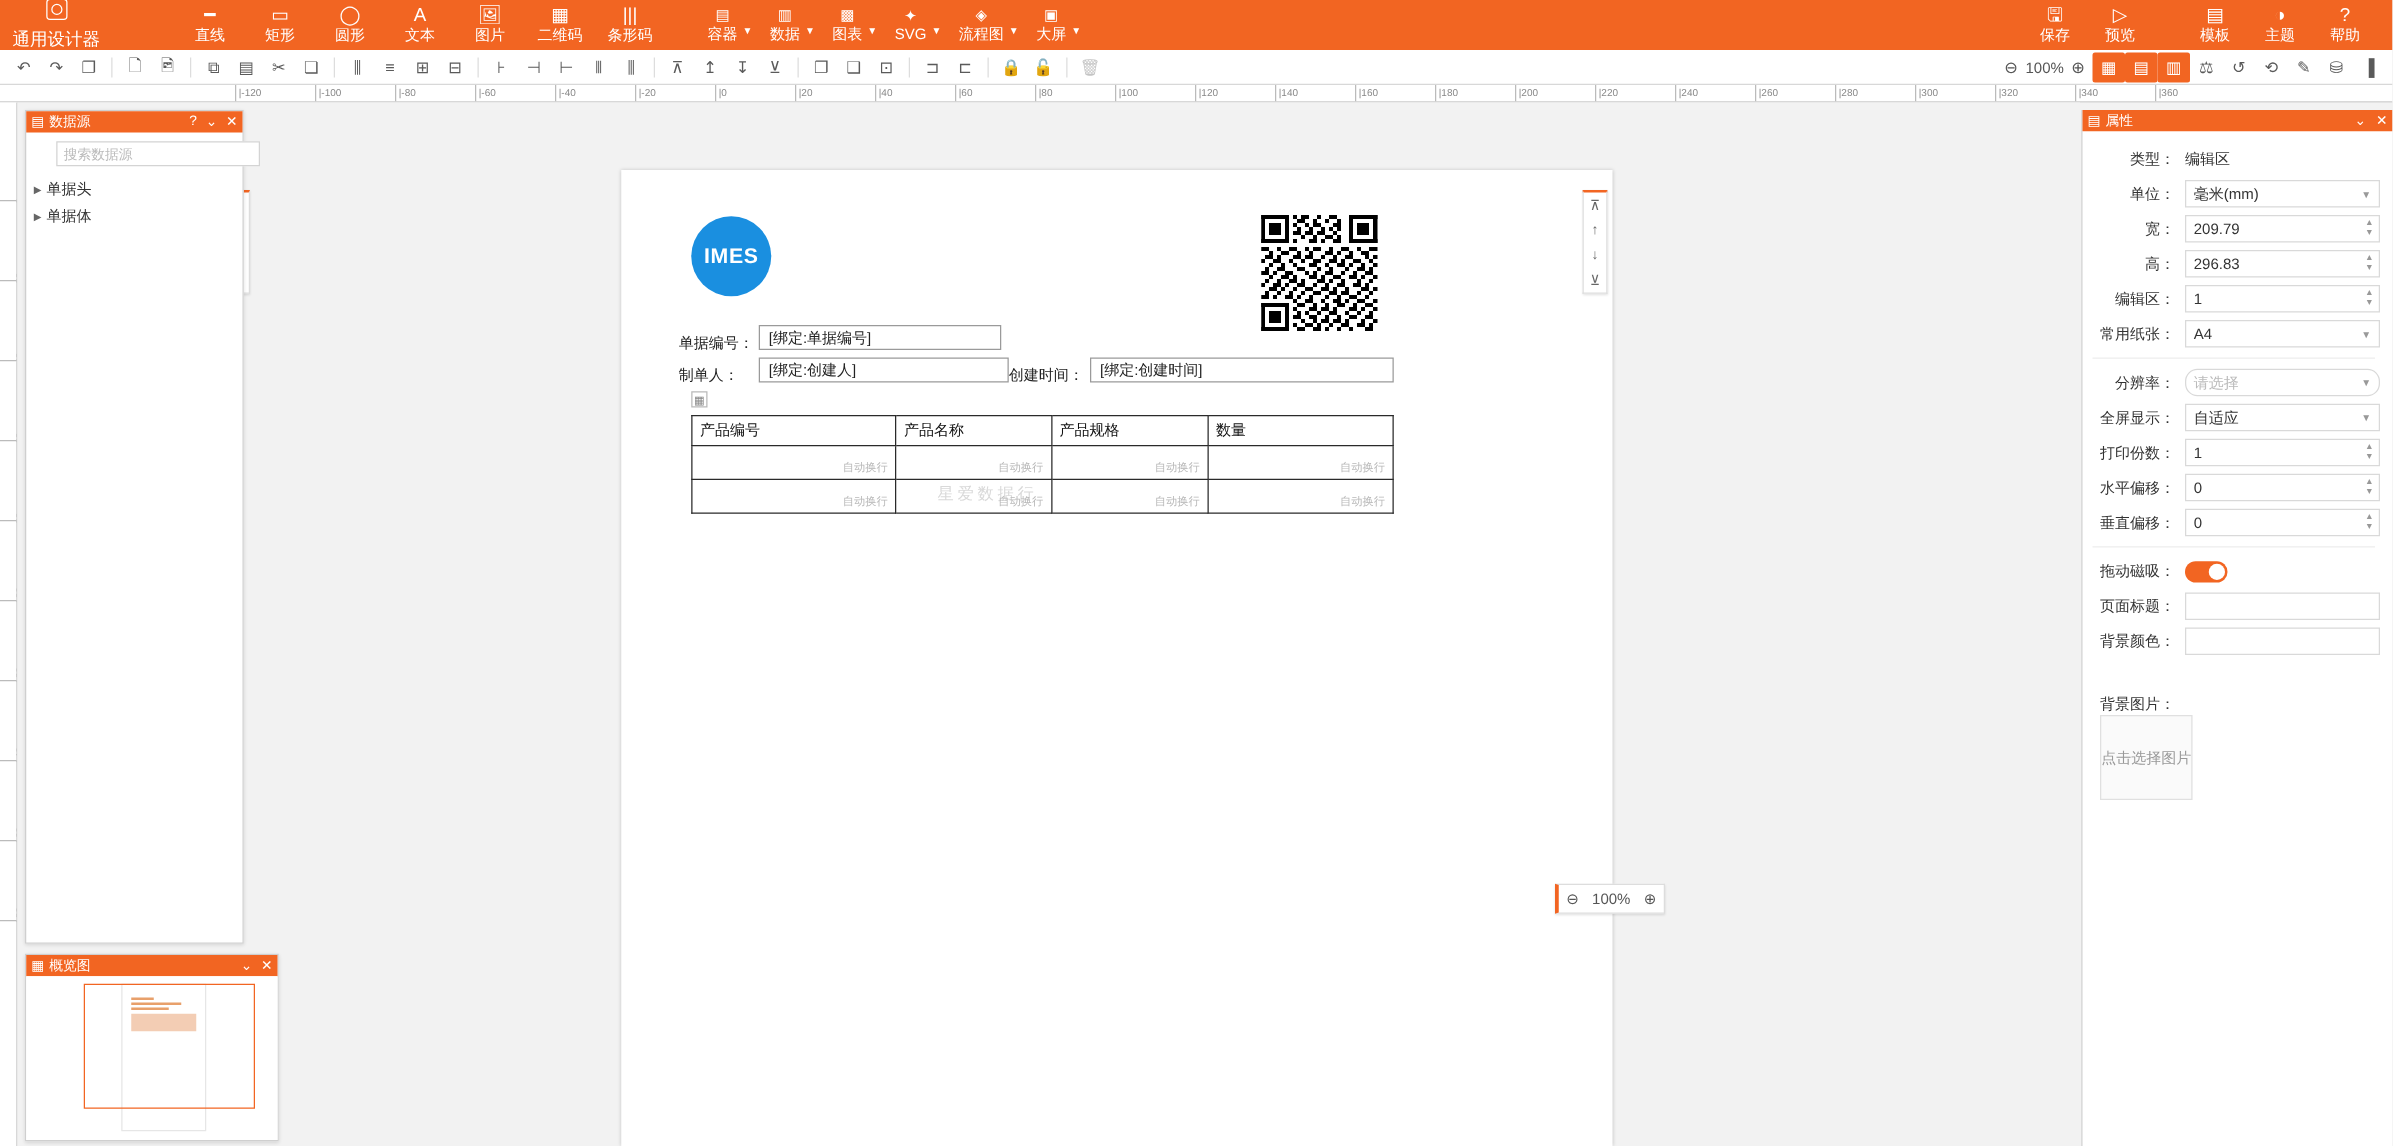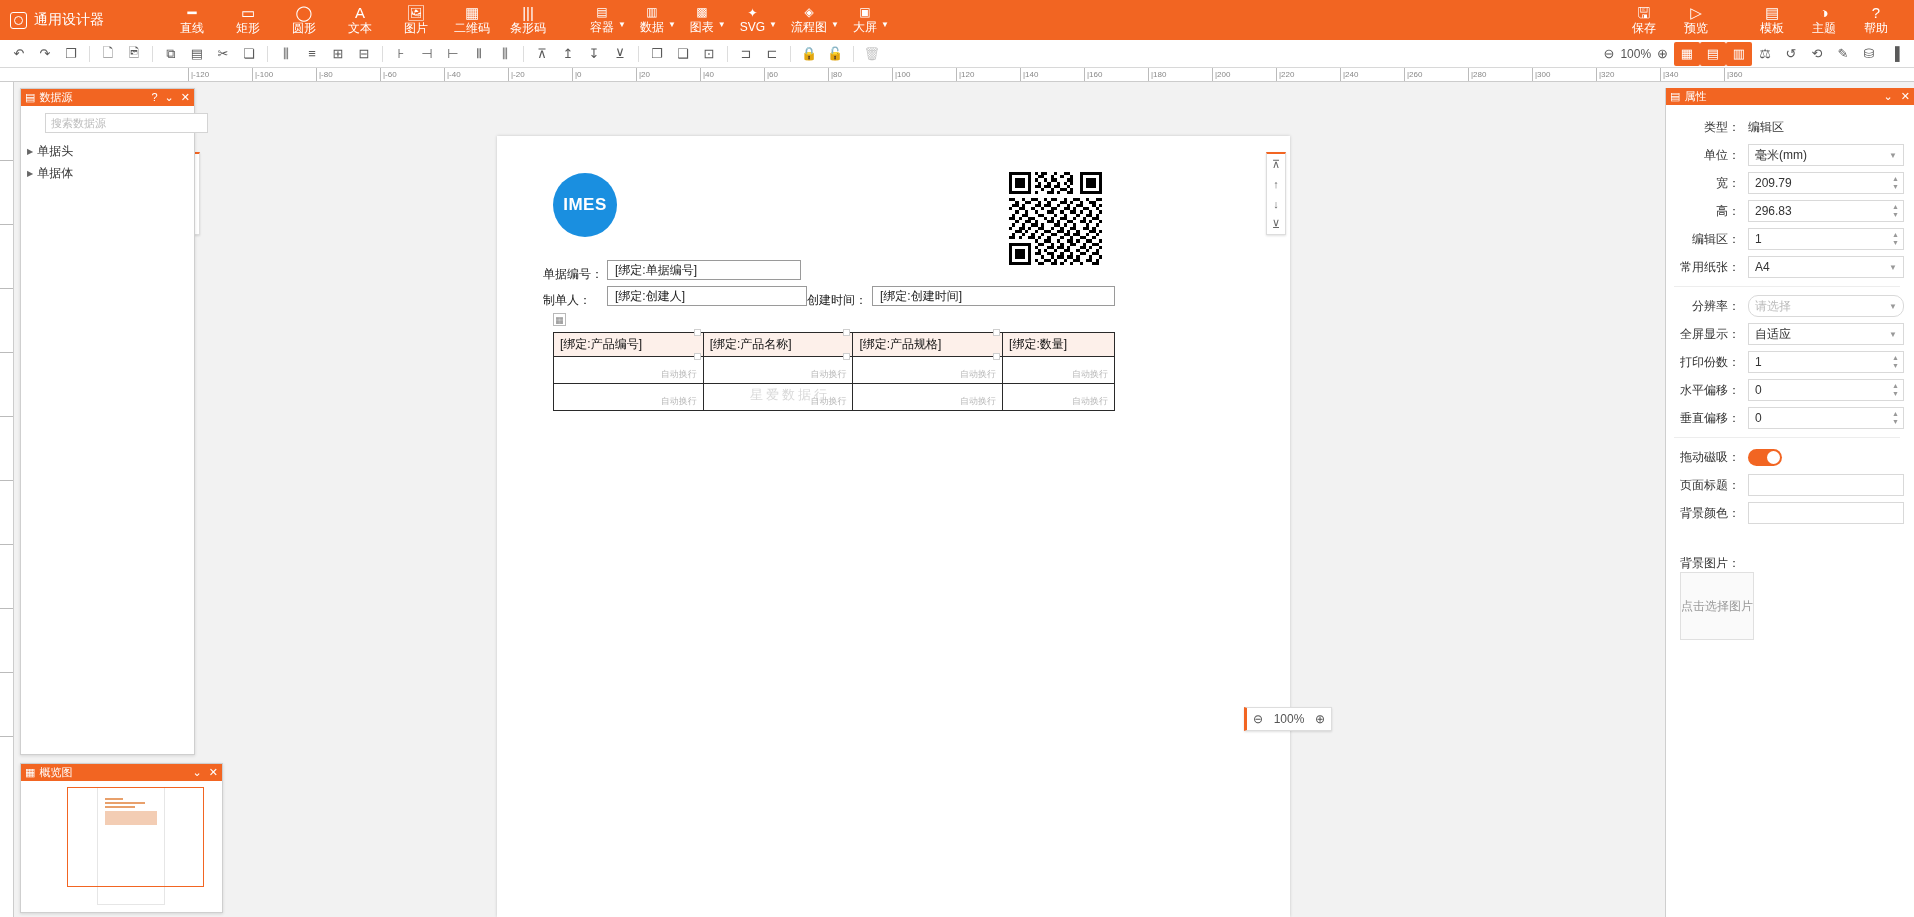--- a/index.html
+++ b/index.html
@@ -12,21 +12,21 @@
     color: #333;
     background: #f2f2f2;
   }
   .app { position: relative; width: 1914px; height: 917px; }
 
   
   .topbar {
     position: absolute; left: 0; top: 0; width: 1914px; height: 40px;
     background: #f26522; color: #fff; display: flex; align-items: center;
   }
-  .brand { display: flex; align-items: center; gap: 7px; padding-left: 10px; font-size: 14px; white-space: nowrap; }
+  .brand { display: flex; align-items: center; gap: 7px; padding-left: 10px; font-size: 14px; white-space: nowrap; flex-direction: column; }
   .brand .logo {
     width: 17px; height: 17px; border: 1.6px solid #fff; border-radius: 3px;
     display: inline-block; position: relative;
   }
   .brand .logo:after {
     content: ""; position: absolute; left: 3px; top: 3px; width: 7px; height: 7px;
     border: 1.5px solid #fff; border-radius: 50%;
   }
   .menu { display: flex; align-items: center; margin-left: 60px; gap: 0px; }
   .menu-item {
@@ -665,25 +665,25 @@
       <div class="fbox" style="position:absolute; left:110px; top:150px; width:200px;">[绑定:创建人]</div>
       <div class="fld-row" style="left:310px; top:156px; width:70px;">创建时间：</div>
       <div class="fbox" style="position:absolute; left:375px; top:150px; width:243px;">[绑定:创建时间]</div>
 
       <div class="tbl-handle">▦</div>
 
       <div class="watermark">星爱数据行</div>
 
       <table class="tbl">
         <tbody id="tbl-body">
-            <tr class="bind">
-              <td>[绑定:产品编号]<span class="mini-handle" style="top: -4px;"></span><span class="mini-handle" style="bottom: -4px;"></span></td>
-              <td>[绑定:产品名称]<span class="mini-handle" style="top: -4px;"></span><span class="mini-handle" style="bottom: -4px;"></span></td>
-              <td>[绑定:产品规格]<span class="mini-handle" style="top: -4px;"></span><span class="mini-handle" style="bottom: -4px;"></span></td>
-              <td>[绑定:数量]</td>
+            <tr class="hdr">
+              <td style="width: 163px;">产品编号</td>
+              <td style="width: 124px;">产品名称</td>
+              <td style="width: 125px;">产品规格</td>
+              <td style="width: 148px;">数量</td>
             </tr>
             <tr class="auto">
               <td>自动换行</td>
               <td>自动换行</td>
               <td>自动换行</td>
               <td>自动换行</td>
             </tr>
             <tr class="auto">
               <td>自动换行</td>
               <td>自动换行</td>

